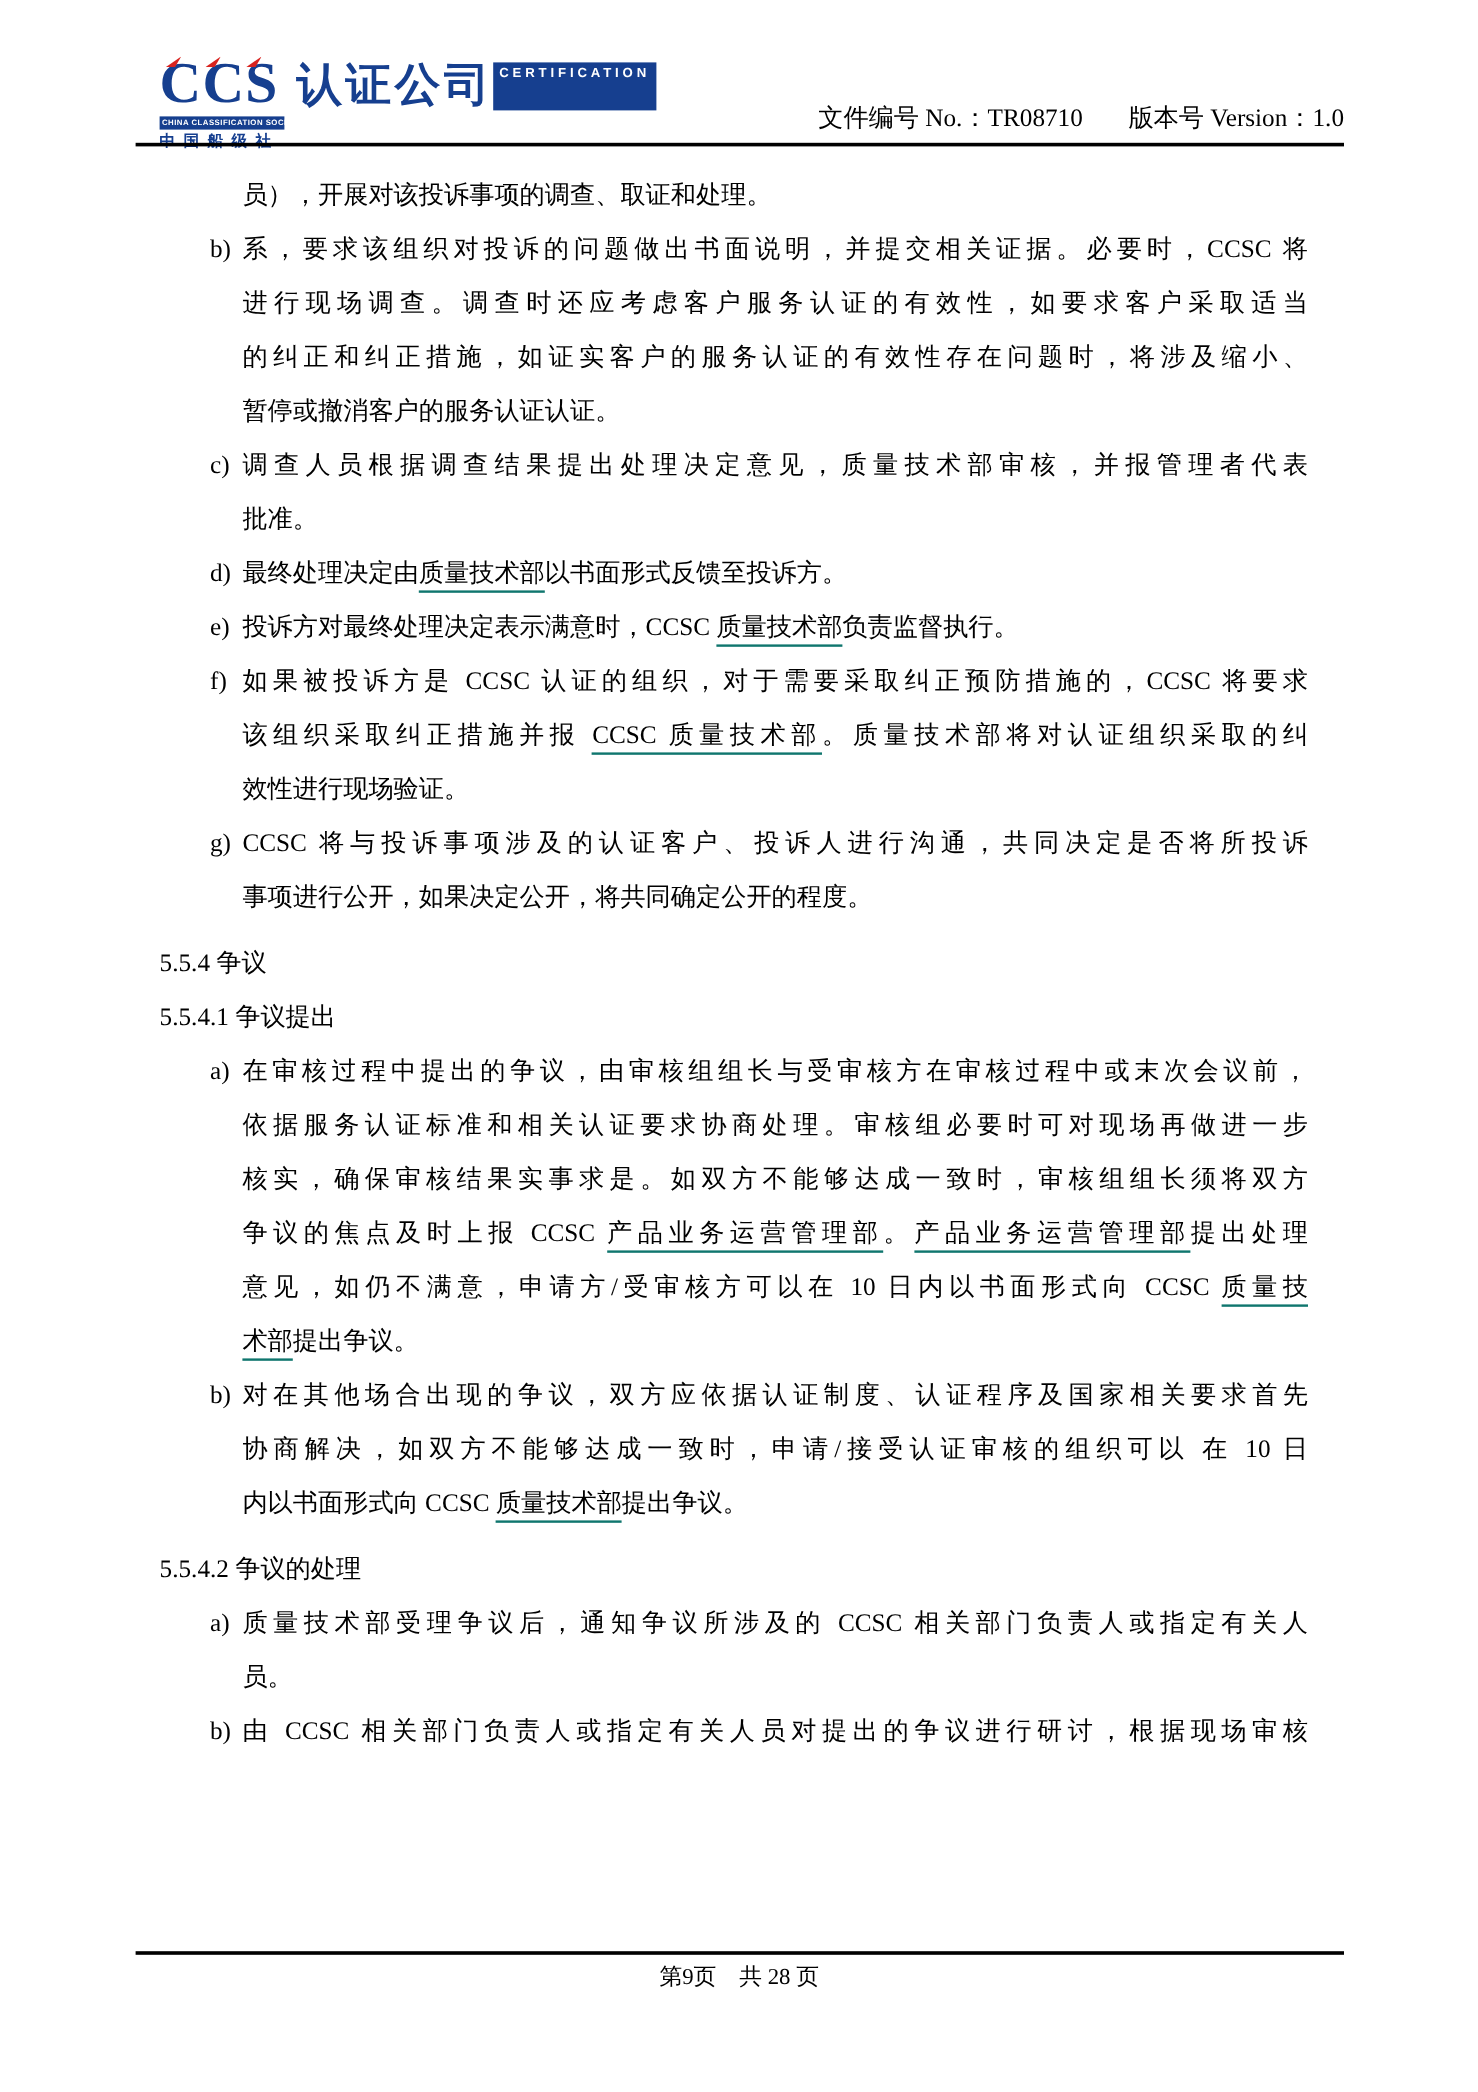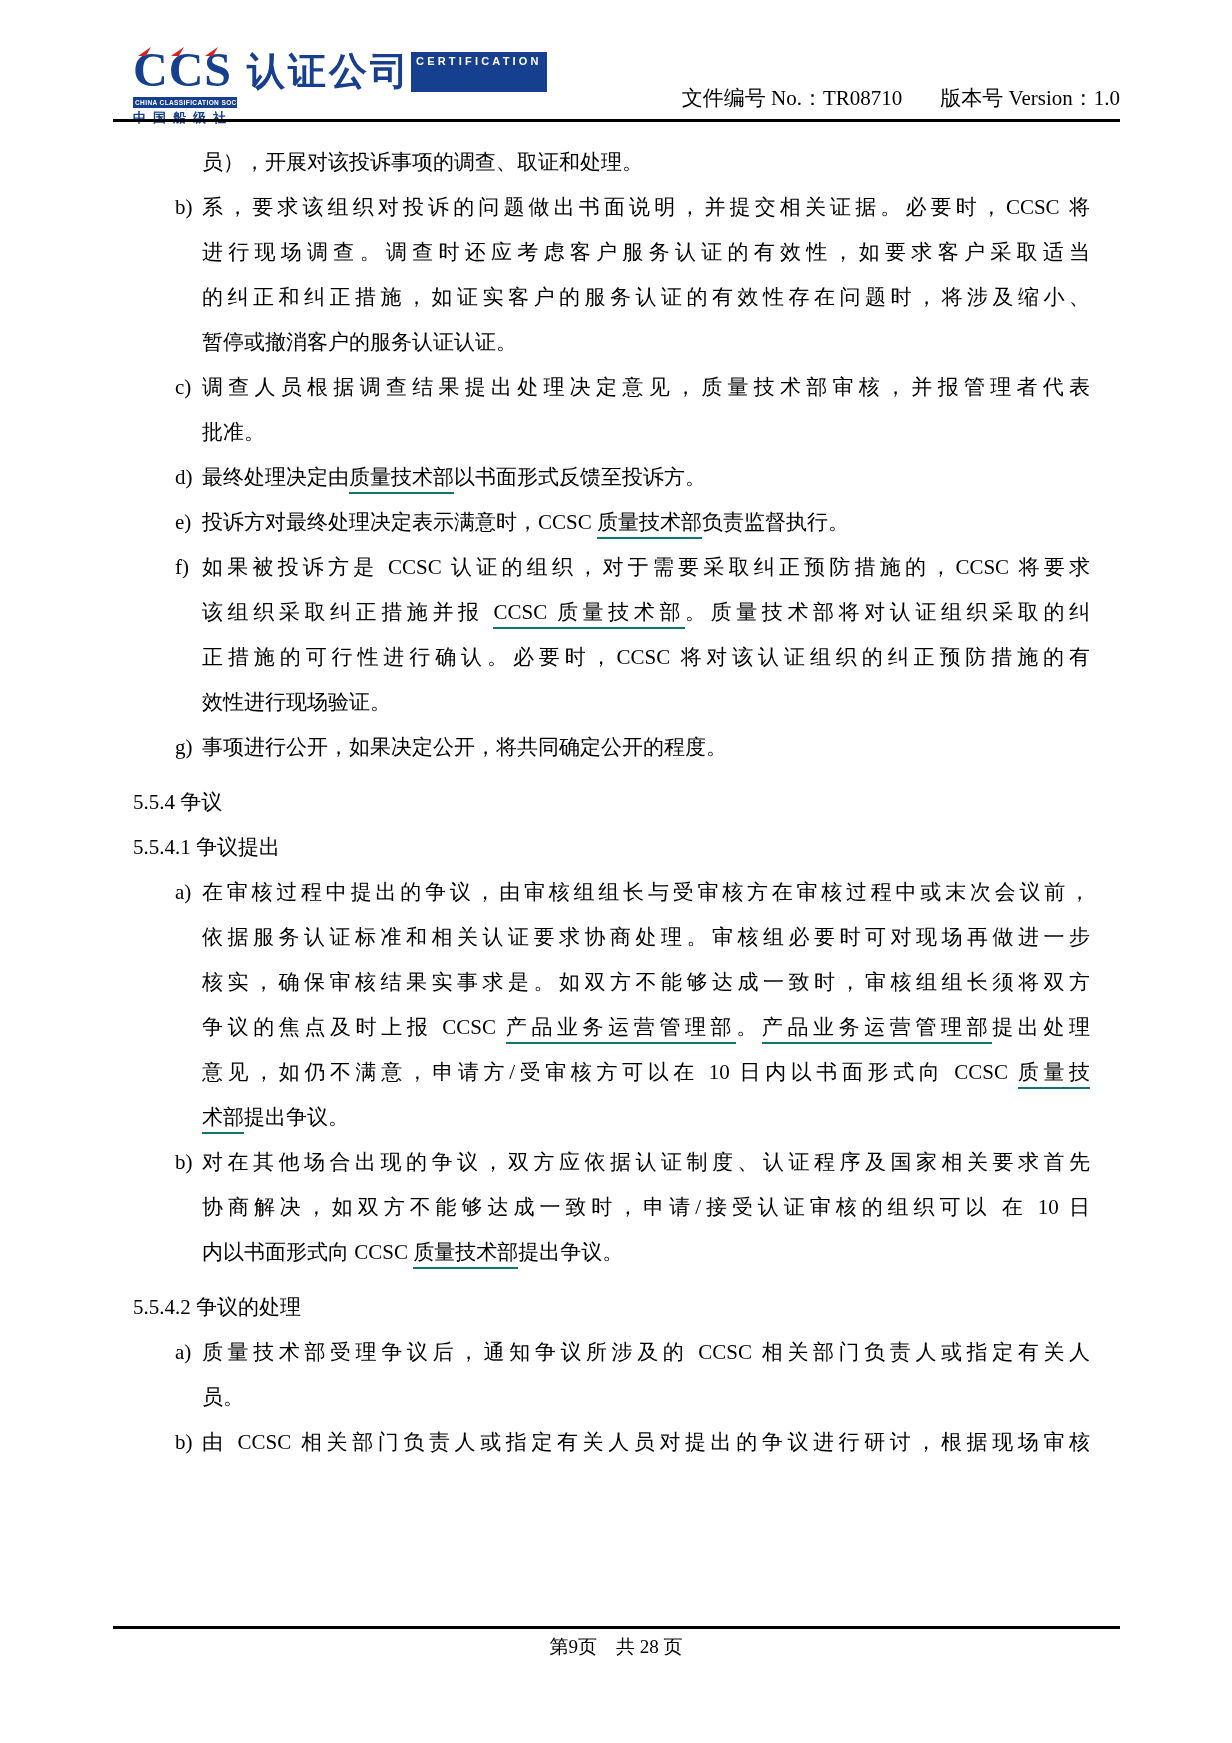--- a/index.html
+++ b/index.html
@@ -129,25 +129,25 @@
         <div class="line"><span>最终处理决定由</span><span class="u">质量技术部</span><span>以书面形式反馈至投诉方。</span></div>
       </div>
       <div class="block item">
         <span class="label">e)</span>
         <div class="line"><span>投诉方对最终处理决定表示满意时，CCSC </span><span class="u">质量技术部</span><span>负责监督执行。</span></div>
       </div>
       <div class="block item">
         <span class="label">f)</span>
         <div class="line fill"><span>如果被投诉方是 CCSC 认证的组织，对于需要采取纠正预防措施的，CCSC 将要求</span></div>
         <div class="line fill"><span>该组织采取纠正措施并报 </span><span class="u">CCSC 质量技术部</span><span>。质量技术部将对认证组织采取的纠</span></div>
-        <div class="line fill"><span>正措施的可行性进行确认。必要时，CCSC 将对该认证组织的纠正预防措施的有</span></div>
         <div class="line"><span>效性进行现场验证。</span></div>
       </div>
       <div class="block item">
         <span class="label">g)</span>
+        <div class="line fill"><span>CCSC 将与投诉事项涉及的认证客户、投诉人进行沟通，共同决定是否将所投诉</span></div>
         <div class="line"><span>事项进行公开，如果决定公开，将共同确定公开的程度。</span></div>
       </div>
       <div class="block heading">
         <div class="line"><span>5.5.4 争议</span></div>
       </div>
       <div class="block heading">
         <div class="line"><span>5.5.4.1 争议提出</span></div>
       </div>
       <div class="block item">
         <span class="label">a)</span>

